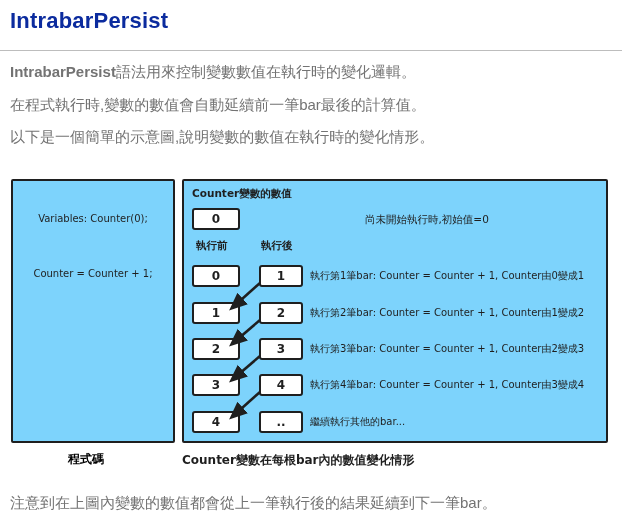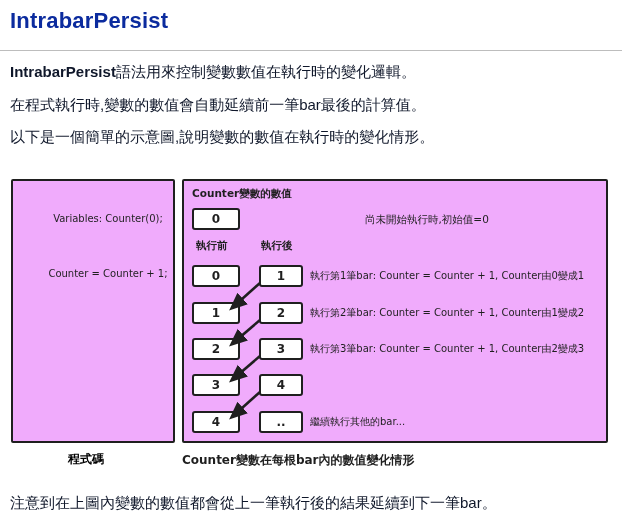--- a/index.html
+++ b/index.html
@@ -17,30 +17,30 @@
   .page-title {
     left: 10px; top: 8px;
     font-size: 22px; font-weight: bold;
     color: #0b2b9e;
     letter-spacing: 0.2px;
   }
   .divider {
     left: 0; top: 50px; width: 622px; height: 0;
     border-top: 1px solid #bdbdbd;
   }
-  .para { left: 10px; font-size: 15px; color: #0f172a; }
+  .para { left: 10px; font-size: 15px; color: #737373; }
   .para b { font-weight: bold; }
   .para-1 { top: 63px; }
   .para-2 { top: 96px; }
   .para-3 { top: 128px; }
   .para-footer { top: 494px; }
 
   
   .diagram { left: 0; top: 179px; width: 622px; height: 295px; color: #1f1f1f; font-family: "DejaVu Sans", sans-serif; }
-  .outline { border: 2px solid #1f1f1f; border-radius: 2px; background: #f0abfc; padding-left: 15px; }
+  .outline { border: 2px solid #1f1f1f; border-radius: 2px; background: #7dd3fc; }
 
   .code-box { left: 11px; top: 0; width: 164px; height: 264px; }
   .code-line { width: 100%; text-align: center; font-size: 10px; color: #1f1f1f; }
   .code-line-1 { top: 32px; }
   .code-line-2 { top: 87px; }
   .code-caption { left: 11px; top: 272px; width: 150px; text-align: center; font-size: 12px; font-weight: bold; color: #000000; }
 
   .value-box { left: 182px; top: 0; width: 426px; height: 264px; }
   .vb-header { left: 8px; top: 6px; font-size: 10.5px; font-weight: bold; }
   .cell {
@@ -111,20 +111,21 @@
         <div class="note">執行第2筆bar: Counter = Counter + 1, Counter由1變成2</div>
       </div>
       <div class="abs vrow vrow-2">
         <div class="cell before">2</div>
         <div class="cell after">3</div>
         <div class="note">執行第3筆bar: Counter = Counter + 1, Counter由2變成3</div>
       </div>
       <div class="abs vrow vrow-3">
         <div class="cell before">3</div>
         <div class="cell after">4</div>
+        <div class="note">執行第4筆bar: Counter = Counter + 1, Counter由3變成4</div>
       </div>
       <div class="abs vrow vrow-4">
         <div class="cell before">4</div>
         <div class="cell after">..</div>
         <div class="note">繼續執行其他的bar...</div>
       </div>
     </div>
 
     <svg class="abs arrow-layer" width="426" height="264" viewBox="0 0 426 264" xmlns="http://www.w3.org/2000/svg">
       <defs>

